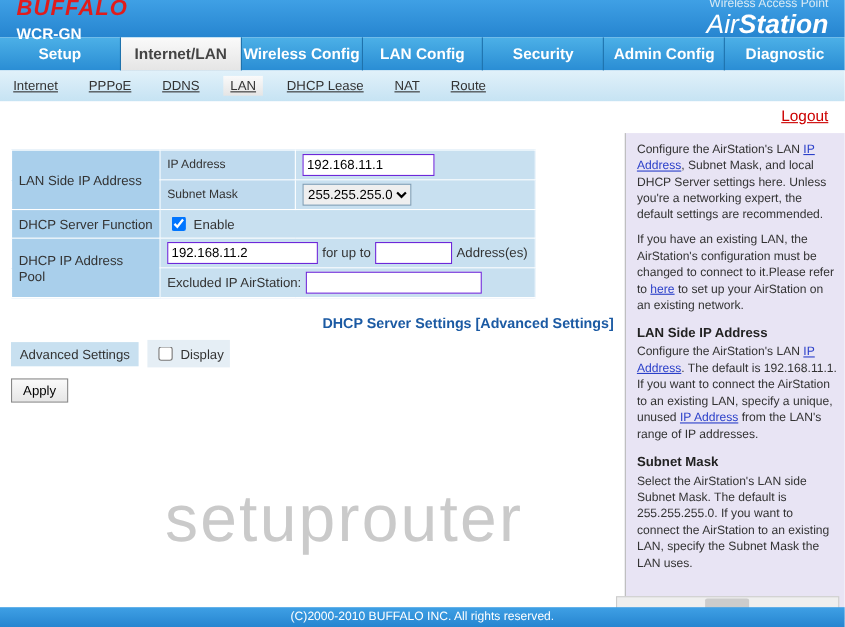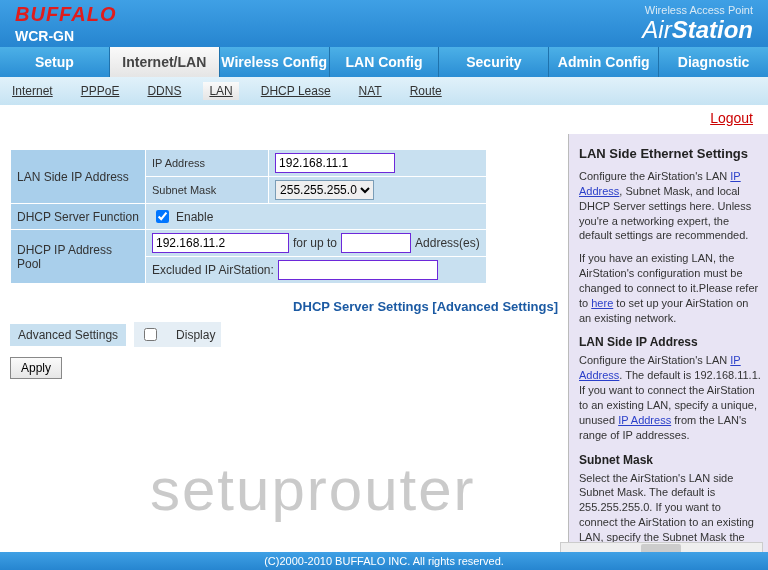--- a/index.html
+++ b/index.html
@@ -1,17 +1,17 @@
 <!DOCTYPE html>
 <html><head>
 <meta charset="utf-8">
 <style>
 * { box-sizing: border-box; }
 body { margin: 0; font-family: Arial, sans-serif; font-size: 12px; color: #333; width: 768px; height: 570px; background: #fff; overflow: hidden; position: relative; }
-.header { background: linear-gradient(to bottom, #3fa0e5, #2685d0); height: 47px; display: flex; align-items: center; padding: 0 15px; color: #fff; }
+.header { background: linear-gradient(to bottom, #3fa0e5, #2685d0); height: 34px; display: flex; align-items: center; padding: 0 15px; color: #fff; }
 .logo { color: #e01c1c; font-weight: bold; font-size: 20px; font-style: italic; letter-spacing: 1px; }
 .model { color: #fff; font-weight: bold; font-size: 14px; margin-top: 2px; }
 .header-left { flex: 1; }
 .header-right { text-align: right; }
 .tagline { font-size: 11px; color: #d9eaf5; }
 .brand { font-size: 24px; font-style: italic; font-weight: bold; }
 .brand .air { font-weight: normal; }
 .tabbar { display: flex; background: linear-gradient(to bottom, #4cb0e7, #2a8dd4); }
 .tab { flex: 1; text-align: center; padding: 7px 0; color: #fff; font-weight: bold; border-left: 1px solid #1f72ac; cursor: pointer; font-size: 14px; }
 .tab:first-child { border-left: none; }
@@ -26,29 +26,29 @@
 .right { width: 200px; background: #e8e4f4; border-left: 1px solid #bbb; padding: 8px 6px 8px 10px; height: 442px; overflow-y: auto; color: #333; position: relative; }
 .cfgtable { border-collapse: collapse; background: #a7d0ec; margin-top: 15px; }
 .cfgtable td { border: 1px solid #fff; padding: 3px 6px; vertical-align: middle; background: #c8e0f0; }
 .cfgtable .lbl { background: #a9cfeb; font-weight: normal; width: 135px; }
 .cfgtable .sub { background: #bfdaee; font-size: 11px; text-align: left; padding-right:4px;}
 input[type=text] { font-family: Arial; font-size: 12px; height: 20px; border: 1px solid #6d28d9; padding: 0 3px; }
 select { font-family: Arial; font-size: 12px; height: 20px; border: 1px solid #7a9db7; }
 .section-title { color: #1b5aa3; font-weight: bold; margin: 15px 0 8px; font-size: 13px; text-align: right; }
 .adv-row { display: flex; align-items: center; gap: 8px; margin-bottom: 10px; }
 .adv-row .cell1 { background: #c8e0f0; padding: 4px 8px; }
-.adv-row .cell2 { background: #e5eef5; padding: 3px 6px; display:flex; align-items:center; gap:16px;}
+.adv-row .cell2 { background: #e5eef5; padding: 3px 6px; display:flex; align-items:center; gap:4px;}
 .apply-btn { border: 1px solid #888; background: linear-gradient(to bottom,#fafafa,#e6e6e6); padding: 3px 10px; cursor: pointer; font-size: 12px; font-family: Arial; }
 .right h3 { font-size: 13px; margin: 4px 0 8px; font-weight: bold; color: #222; }
 .right h4 { font-size: 12px; margin: 10px 0 4px; font-weight: bold; color: #222; }
 .right p { margin: 0 0 8px; font-size: 11px; line-height: 1.35; }
 .right a { color: #2a3fc9; text-decoration: underline; cursor: pointer; }
 .right-scroll::-webkit-scrollbar { width: 15px; }
 .footer { position: absolute; bottom: 0; left:0; right:0; background: linear-gradient(to bottom,#3fa0e5,#2685d0); color: #fff; font-size: 11px; text-align: center; padding: 3px 0; }
-.watermark { position: absolute; top: 455px; left: 150px; font-size: 60px; color: #cacaca; font-weight: normal; letter-spacing: 2px; z-index: 0; font-family: Arial; }
+.watermark { position: absolute; top: 437px; left: 150px; font-size: 60px; color: #cacaca; font-weight: normal; letter-spacing: 2px; z-index: 0; font-family: Arial; }
 .inner-row { display:flex; align-items:center; gap:4px; }
 .hscroll { position:absolute; bottom:12px; left:560px; right:5px; height:16px; background:#efefef; border:1px solid #ccc; }
 .hscroll .thumb { position:absolute; left:80px; width:40px; top:1px; bottom:1px; background:#ccc; border-radius:2px;}
 </style>
 </head>
 <body>
 
 <div class="header">
   <div class="header-left">
     <div class="logo">BUFFALO</div>
@@ -135,21 +135,20 @@
       <div class="cell2">
         <input type="checkbox" style="">
         <span>Display</span>
       </div>
     </div>
 
     <button class="apply-btn">Apply</button>
   </div>
 
   <div class="right right-scroll">
-    <h3>LAN Side Ethernet Settings</h3>
     <p><span>Configure the AirStation's LAN </span><a>IP Address</a><span>, Subnet Mask, and local DHCP Server settings here. Unless you're a networking expert, the default settings are recommended.</span></p>
     <p><span>If you have an existing LAN, the AirStation's configuration must be changed to connect to it.Please refer to </span><a>here</a><span> to set up your AirStation on an existing network.</span></p>
     <h4>LAN Side IP Address</h4>
     <p><span>Configure the AirStation's LAN </span><a>IP Address</a><span>. The default is 192.168.11.1. If you want to connect the AirStation to an existing LAN, specify a unique, unused </span><a>IP Address</a><span> from the LAN's range of IP addresses.</span></p>
     <h4>Subnet Mask</h4>
     <p>Select the AirStation's LAN side Subnet Mask. The default is 255.255.255.0. If you want to connect the AirStation to an existing LAN, specify the Subnet Mask the LAN uses.</p>
 
   </div>
 </div>
 

